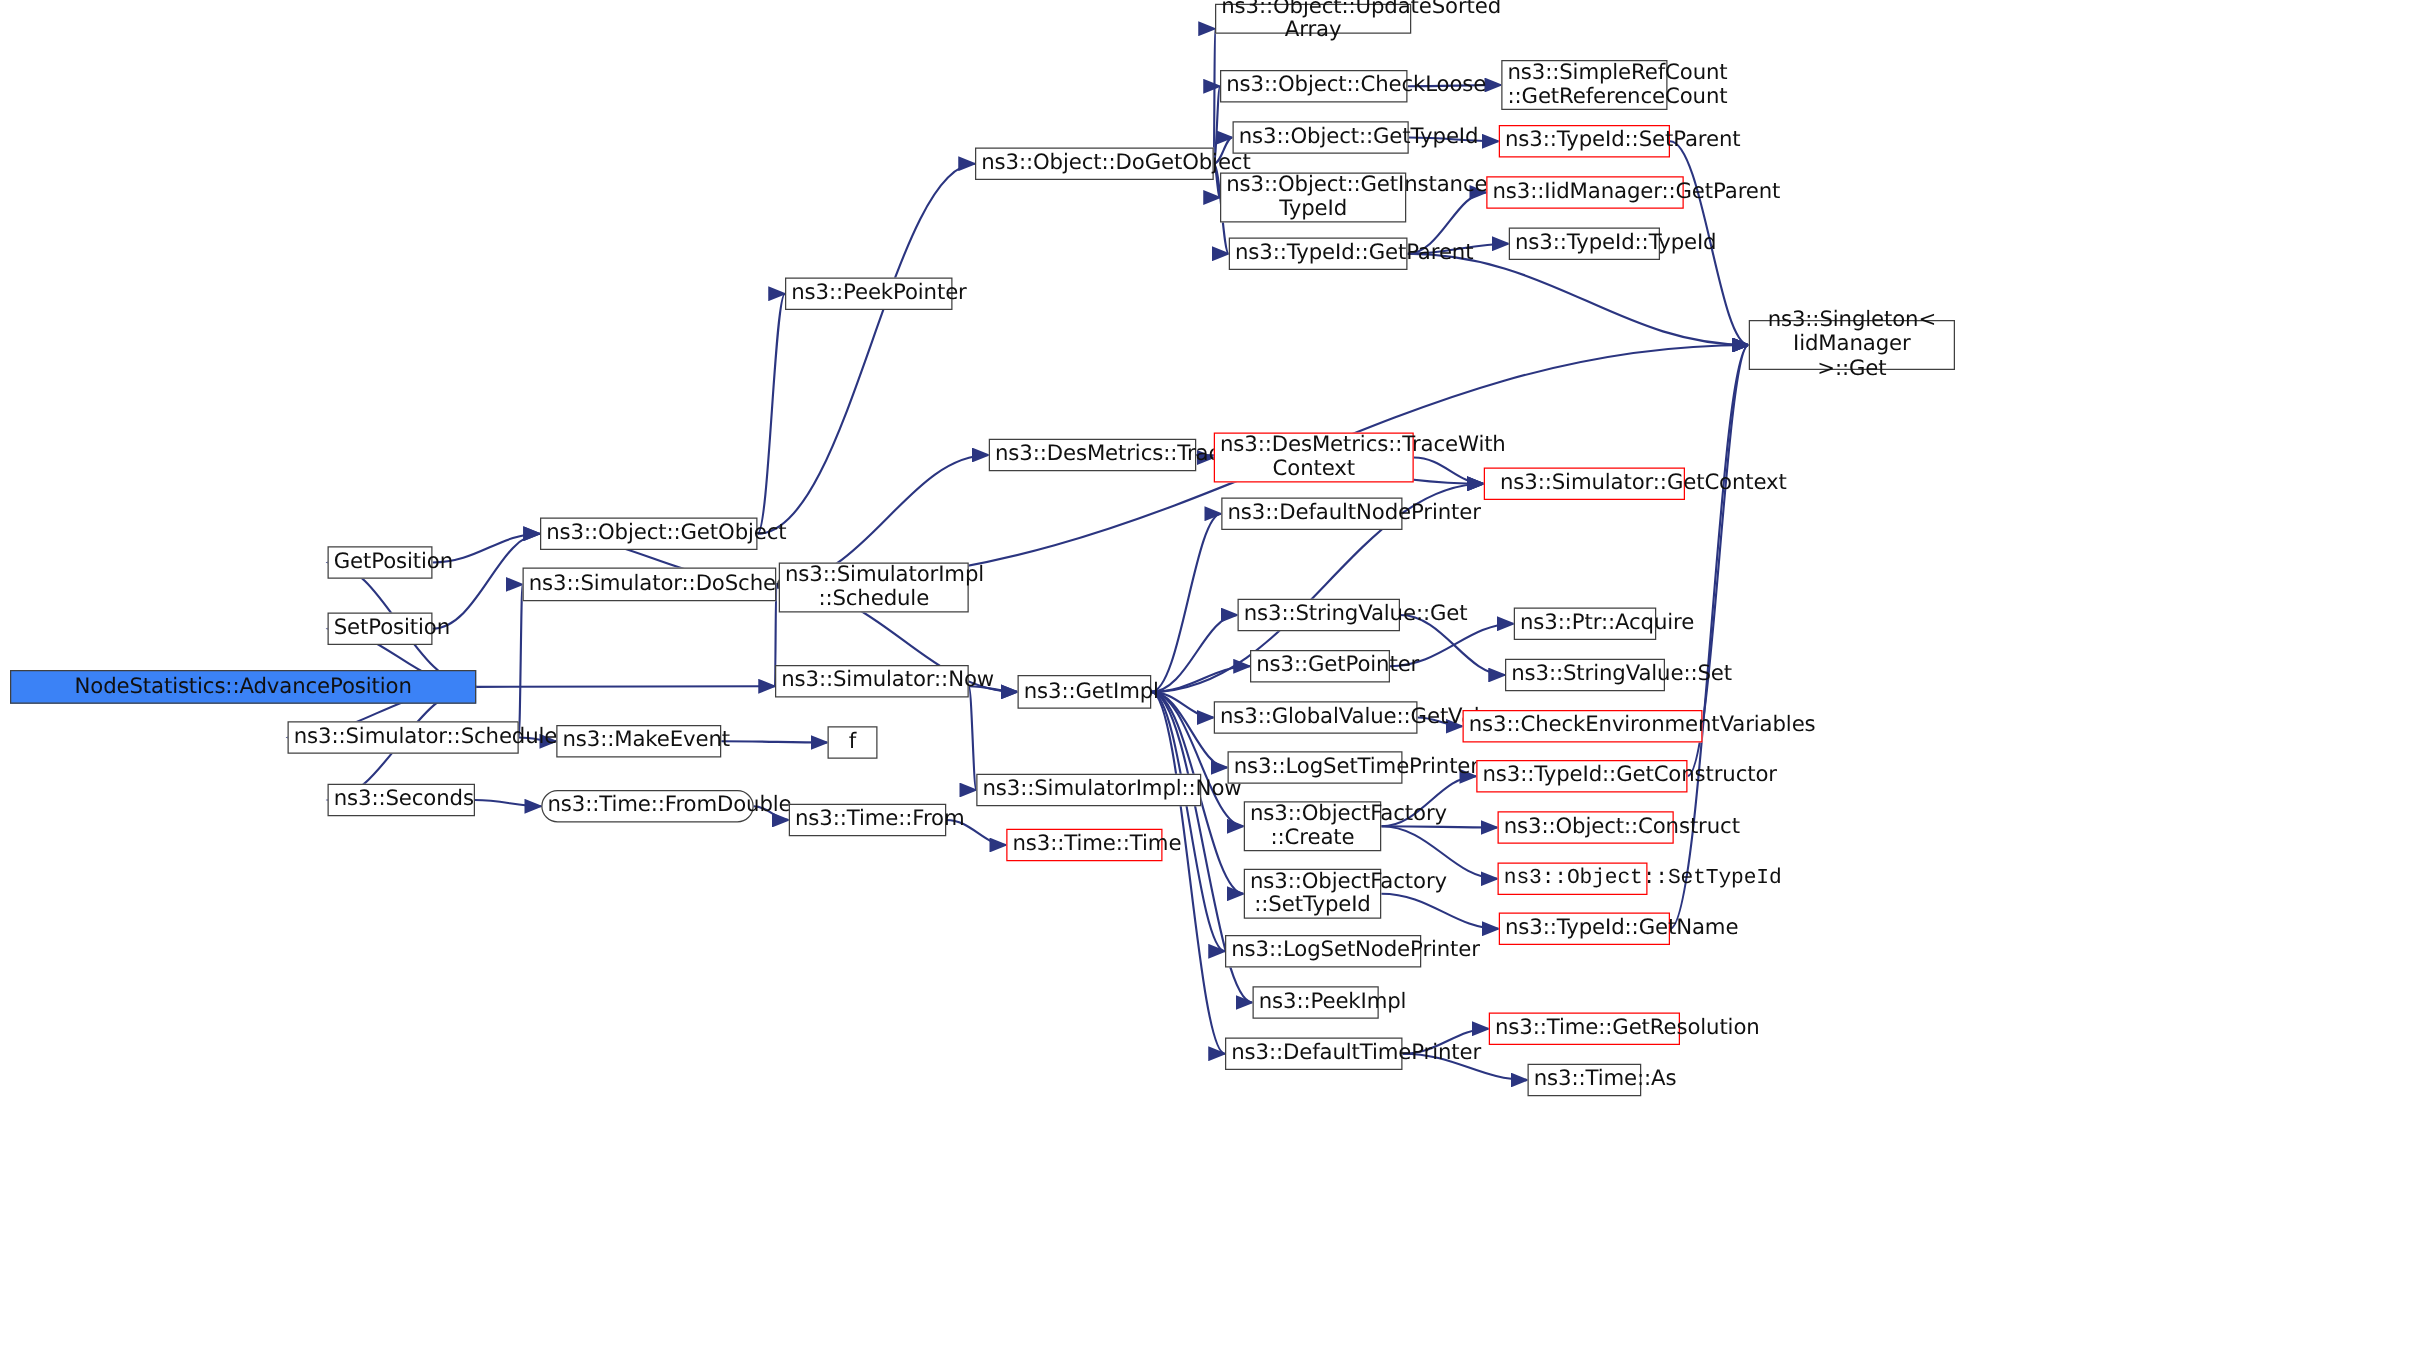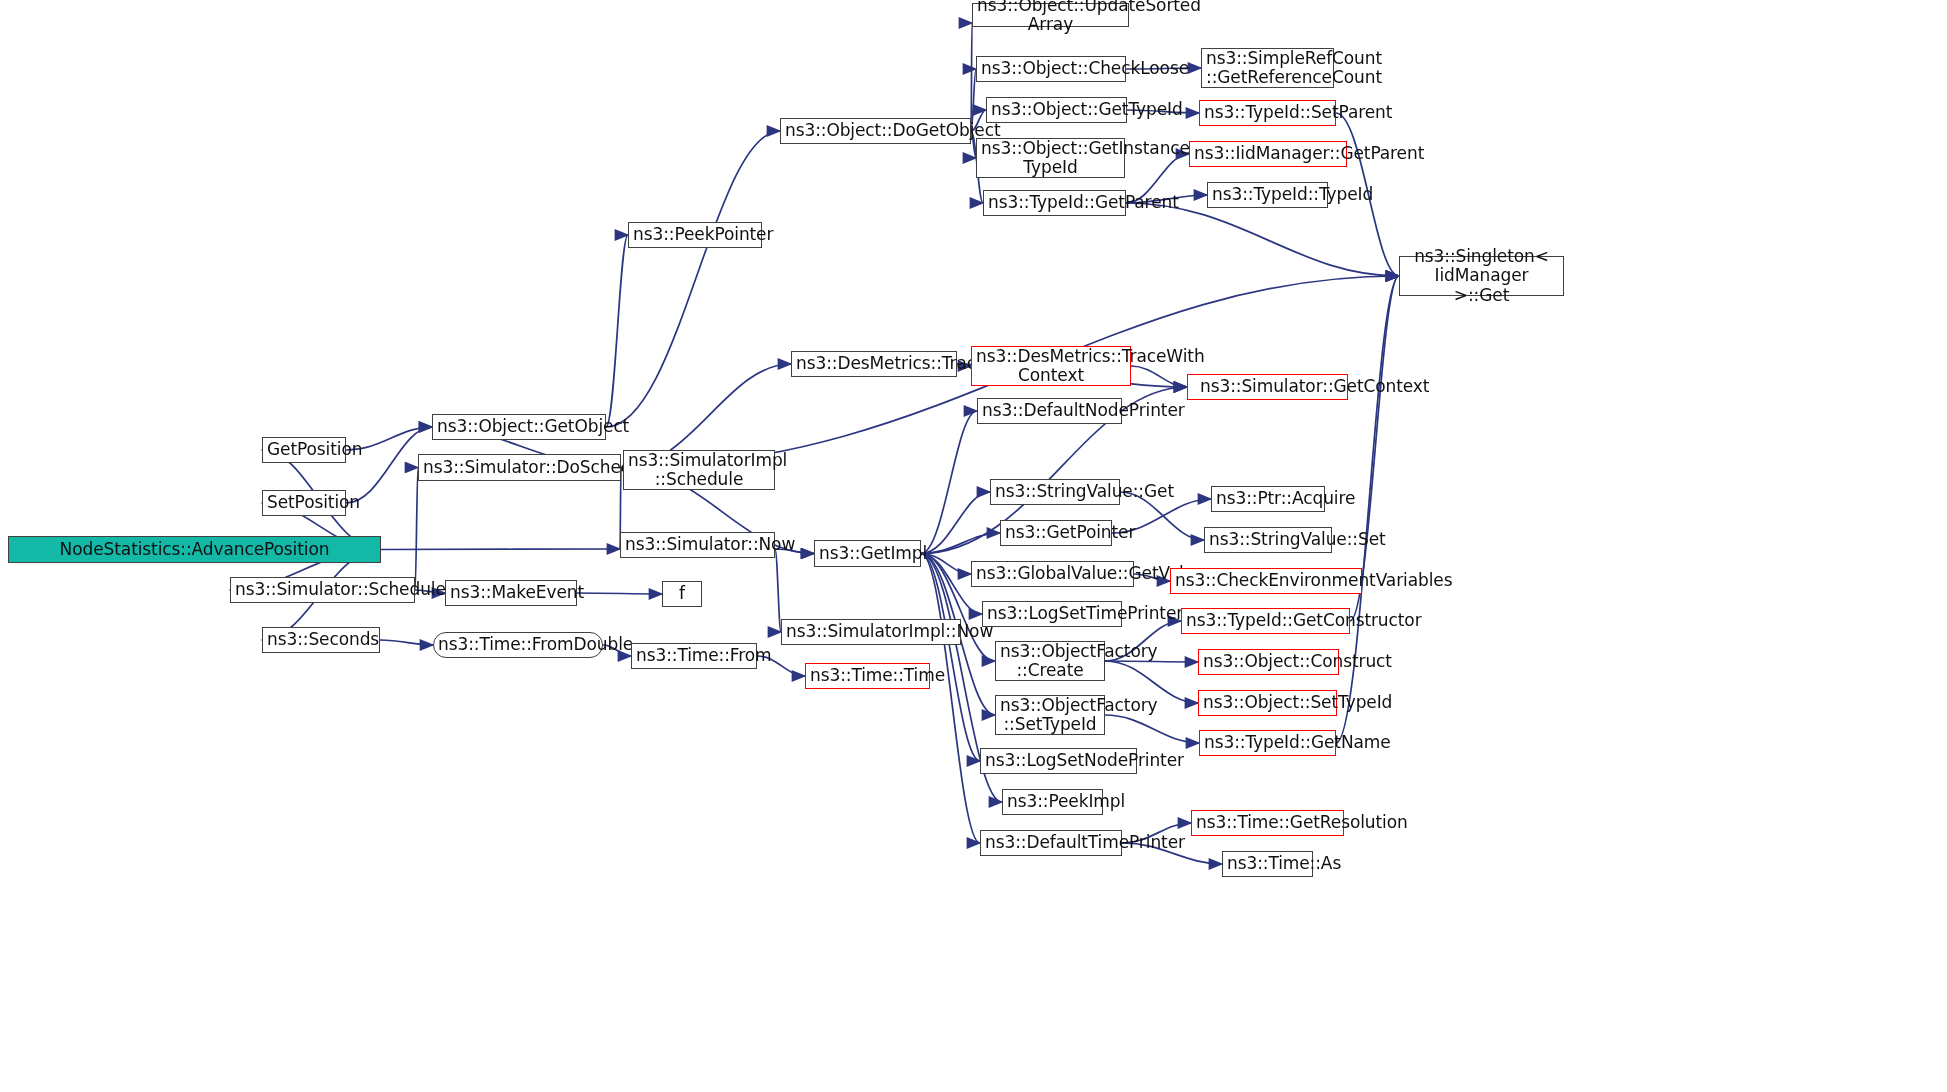--- a/index.html
+++ b/index.html
@@ -36,21 +36,21 @@
     font-size: 17px;
     line-height: 1.12;
     letter-spacing: -0.1px;
     white-space: pre-line;
     padding: 0 4px;
   }
   .node.red {
     border-color: #ff0000;
   }
   .node.highlight {
-    background: #14b8a6;
+    background: #3b82f6;
     border-color: #404040;
   }
   .node .lbl {
     display: block;
     width: 100%;
   }
 </style>
 </head>
 <body>
 
@@ -171,18 +171,18 @@
       <div class="node" style="left: 995px; top: 695px; width: 110px; height: 40px;"><span class="lbl">ns3::ObjectFactory
 ::SetTypeId</span></div>
       <div class="node" style="left: 980px; top: 748px; width: 157px; height: 26px;"><span class="lbl">ns3::LogSetNodePrinter</span></div>
       <div class="node" style="left: 1002px; top: 789px; width: 101px; height: 26px;"><span class="lbl">ns3::PeekImpl</span></div>
       <div class="node" style="left: 980px; top: 830px; width: 142px; height: 26px;"><span class="lbl">ns3::DefaultTimePrinter</span></div>
       <div class="node" style="left: 1211px; top: 486px; width: 114px; height: 26px;"><span class="lbl">ns3::Ptr::Acquire</span></div>
       <div class="node" style="left: 1204px; top: 527px; width: 128px; height: 26px;"><span class="lbl">ns3::StringValue::Set</span></div>
       <div class="node red" style="left: 1170px; top: 568px; width: 192px; height: 26px;"><span class="lbl">ns3::CheckEnvironmentVariables</span></div>
       <div class="node red" style="left: 1181px; top: 608px; width: 169px; height: 26px;"><span class="lbl">ns3::TypeId::GetConstructor</span></div>
       <div class="node red" style="left: 1198px; top: 649px; width: 141px; height: 26px;"><span class="lbl">ns3::Object::Construct</span></div>
-      <div class="node red" style="left: 1198px; top: 690px; width: 139px; height: 26px;"><span class="lbl">ns3::Object::SetTypeId</span></div>
+      <div class="node red" style="left: 1198px; top: 690px; width: 120px; height: 26px; font-family: Liberation Mono, monospace;"><span class="lbl">ns3::Object::SetTypeId</span></div>
       <div class="node red" style="left: 1199px; top: 730px; width: 137px; height: 26px;"><span class="lbl">ns3::TypeId::GetName</span></div>
       <div class="node red" style="left: 1191px; top: 810px; width: 153px; height: 26px;"><span class="lbl">ns3::Time::GetResolution</span></div>
       <div class="node" style="left: 1222px; top: 851px; width: 91px; height: 26px;"><span class="lbl">ns3::Time::As</span></div>
     </div>
 </div>
 
 </body></html>

